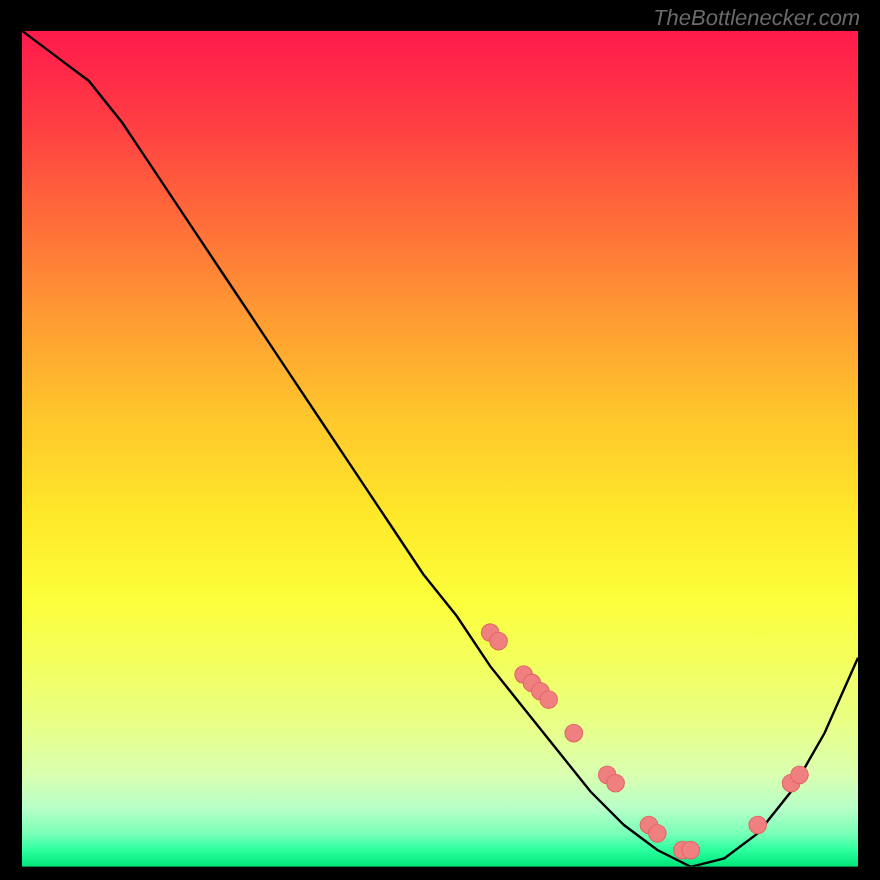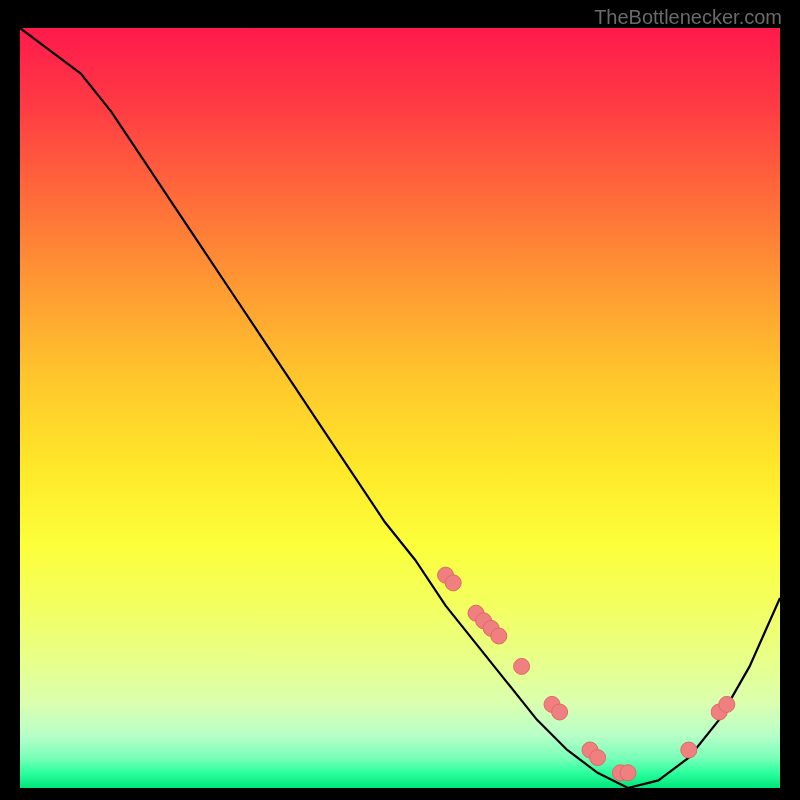--- a/index.html
+++ b/index.html
@@ -10,20 +10,21 @@
     position: relative;
     font-family: Arial, sans-serif;
   }
   .attribution {
     position: absolute;
     top: 6px;
     right: 18px;
     color: #6a6a6a;
     font-size: 20px;
     font-weight: 500;
+    font-style: italic;
   }
   .plot-area {
     position: absolute;
     left: 20px;
     top: 28px;
     width: 760px;
     height: 760px;
     overflow: hidden;
   }
   .gradient-bg {

